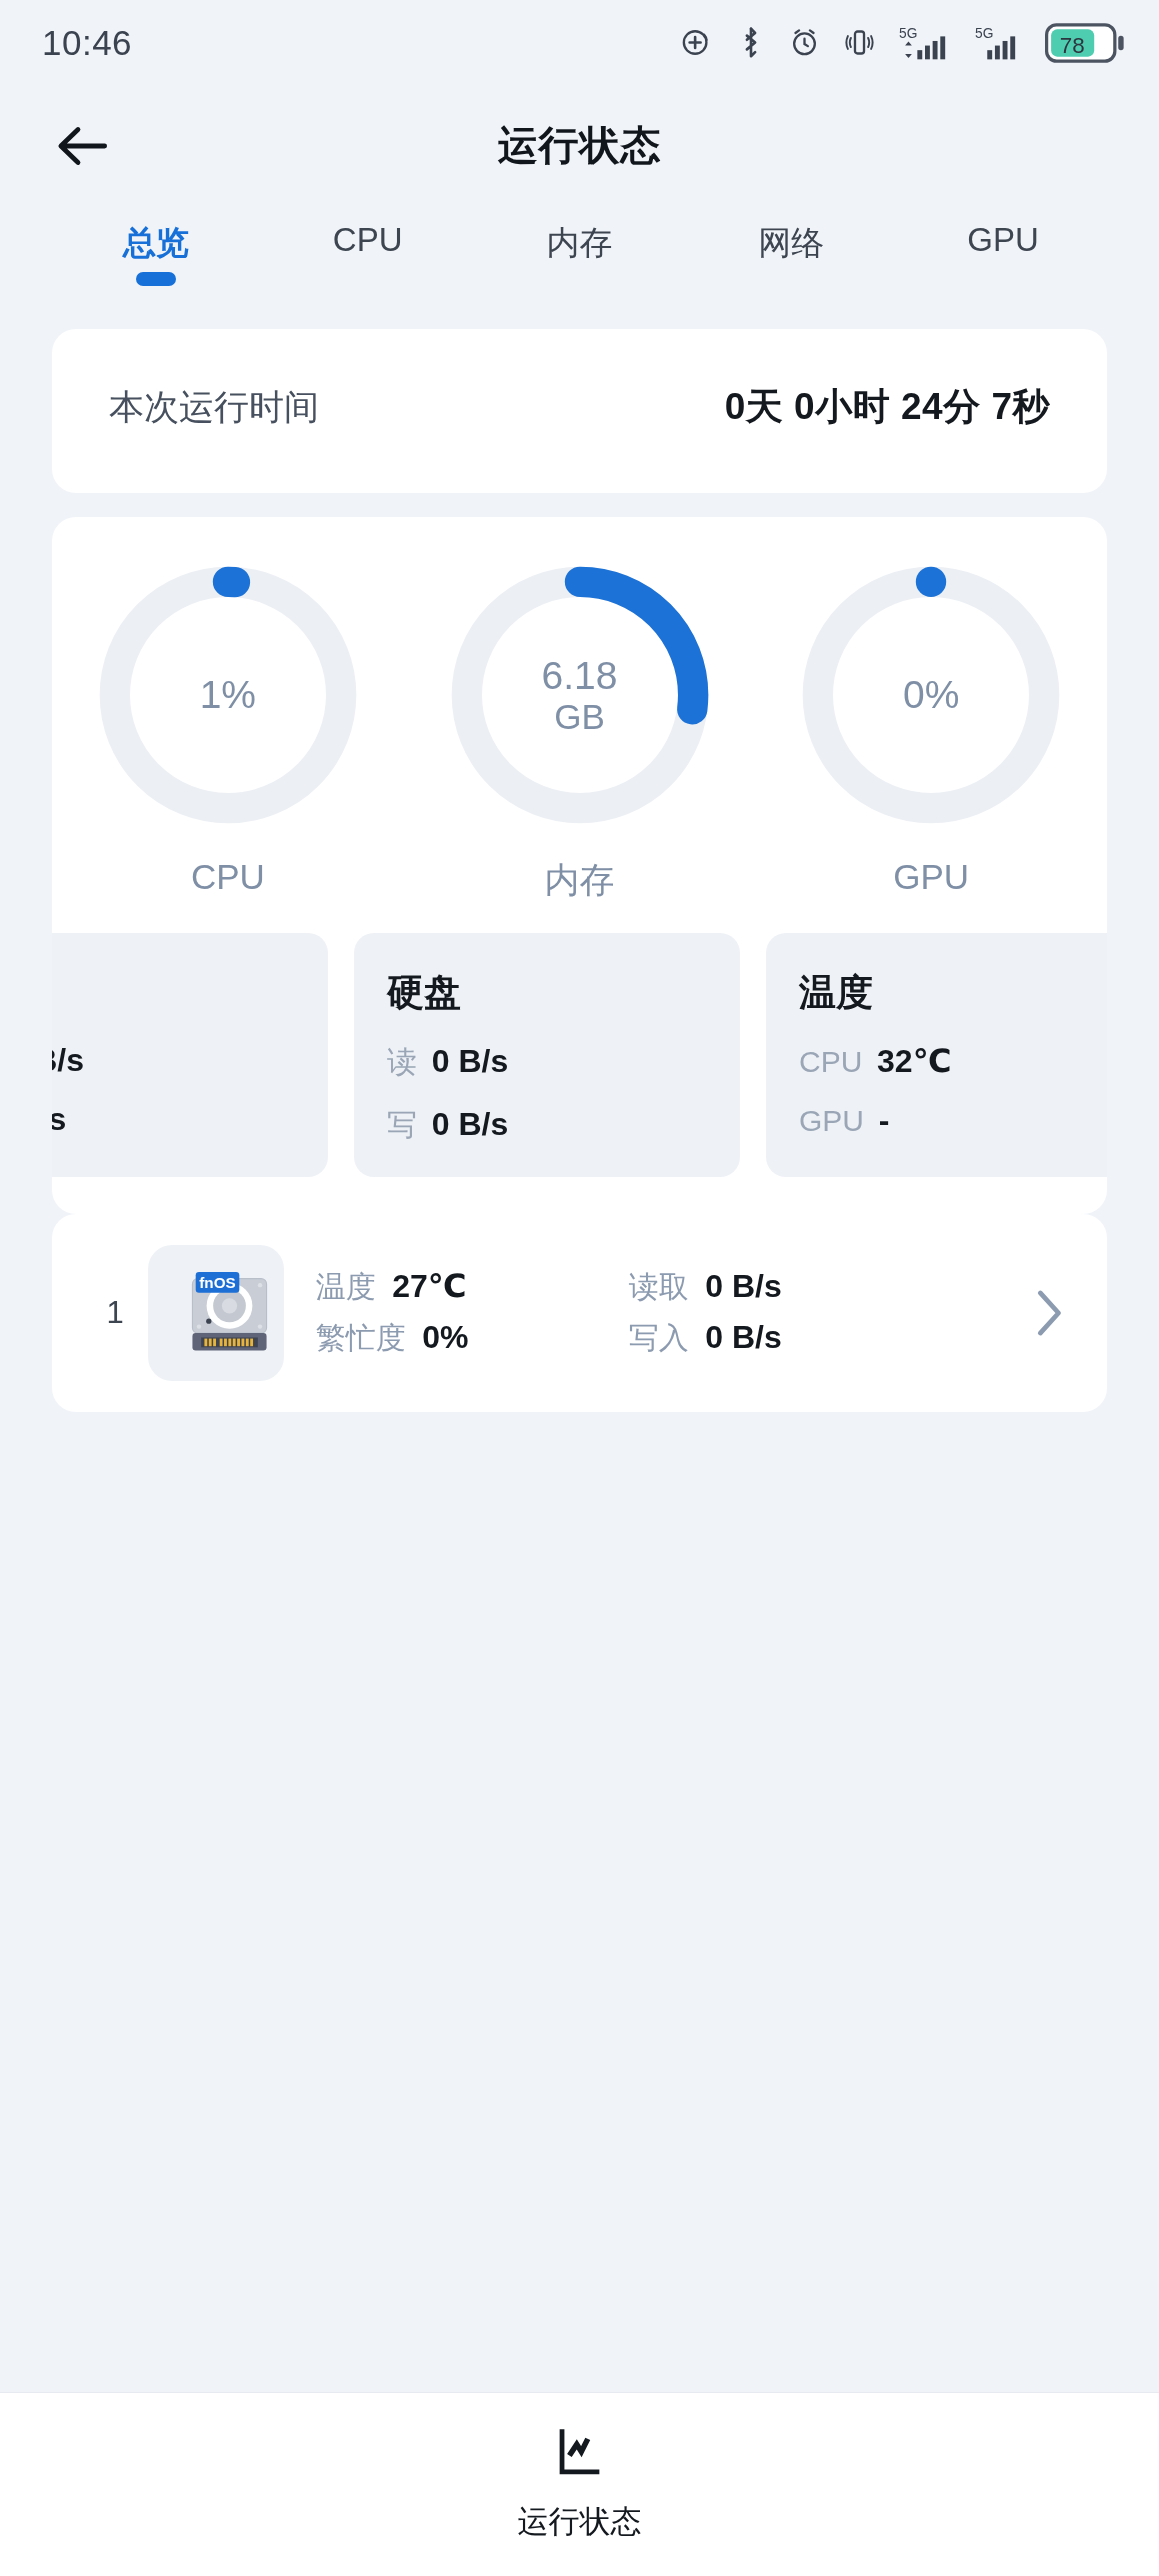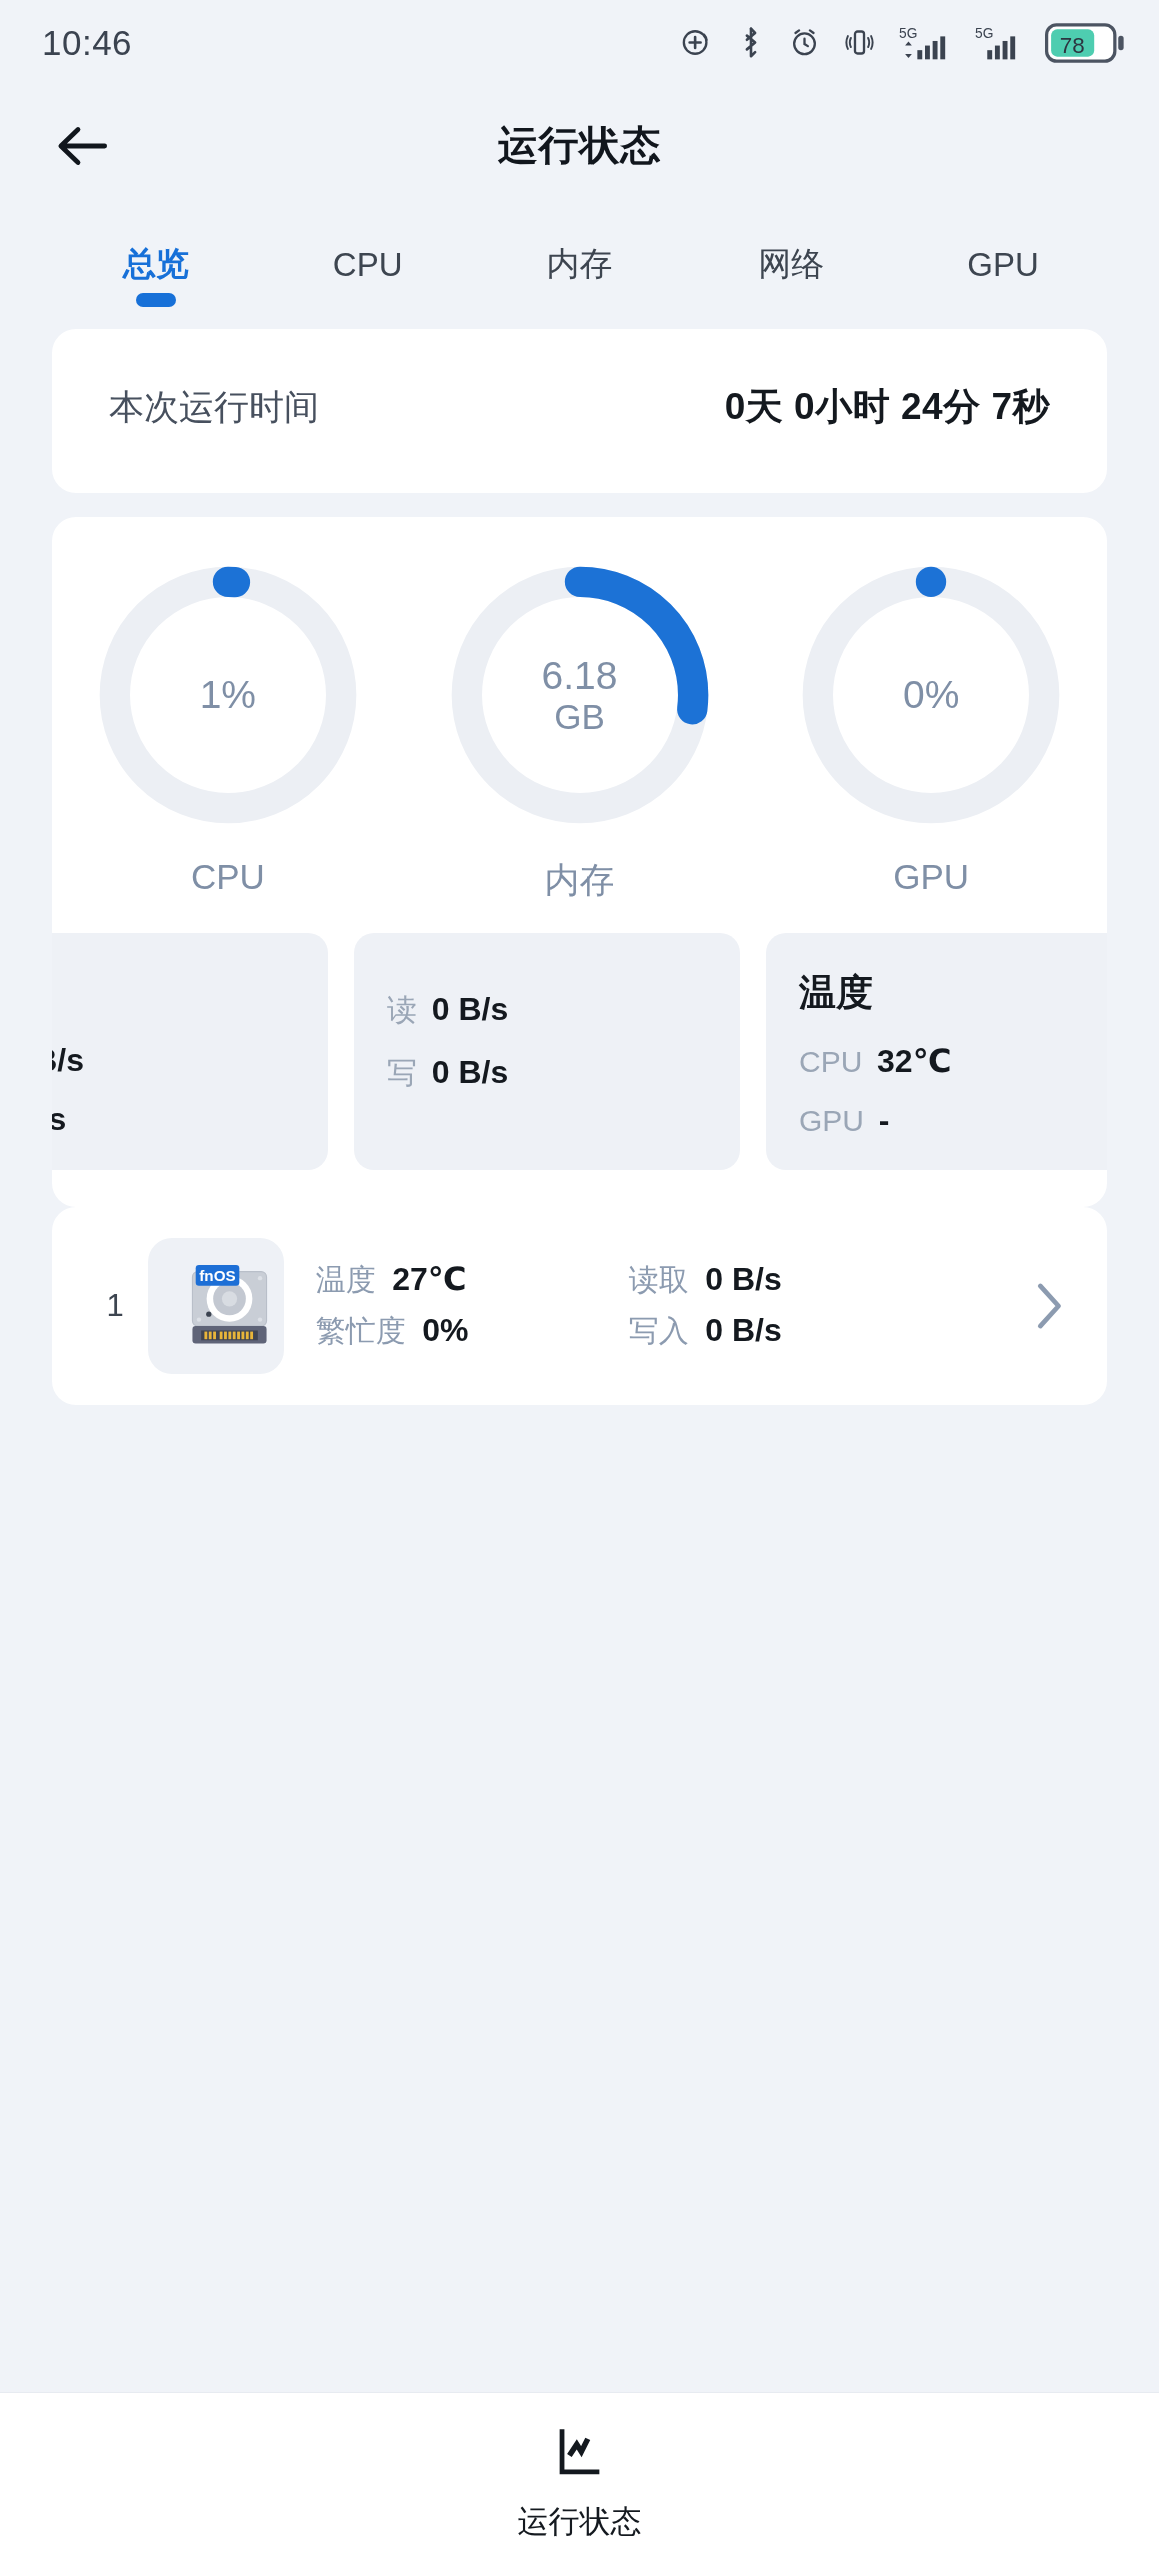--- a/index.html
+++ b/index.html
@@ -17,21 +17,21 @@
   .sb-icons { display:flex; align-items:center; gap:24px; }
   .sb-ic { display:block; }
   .batt { display:flex; align-items:flex-start; }
 
   
   .header { height:121px; flex:0 0 121px; position:relative; display:flex; align-items:center; }
   .back { position:absolute; left:48px; top:50%; transform:translateY(-50%); width:70px; height:70px; display:flex; align-items:center; justify-content:center; }
   .page-title { width:100%; text-align:center; font-size:40px; font-weight:bold; color:#11161d; letter-spacing:0.9px; }
 
   
-  .tabs { height:103px; flex:0 0 103px; display:flex; align-items:center; padding:14.7px 50px 0 50px; }
+  .tabs { height:103px; flex:0 0 103px; display:flex; align-items:flex-start; padding:14.7px 50px 0 50px; }
   .tab { flex:1; text-align:center; position:relative; }
   .tab .lbl { font-size:33px; color:#3d4550; display:inline-block; }
   .tab.active .lbl { color:#1770d8; font-weight:bold; }
   .tab-ind { position:absolute; left:50%; transform:translateX(-50%); bottom:-20px; width:40px; height:14px; border-radius:8.3px; background:#1770d8; }
 
   
   .card { background:#ffffff; border-radius:24px; margin:0 52px; }
 
   
   .uptime { margin-top:20px; height:164px; display:flex; align-items:center; justify-content:space-between; padding:0 57px 8px 57px; }
@@ -231,20 +231,21 @@
           <span class="mini-k"></span>
           <span class="mini-v">45 B/s</span>
         </div>
         <div class="mini-row">
           <span class="mini-k"></span>
           <span class="mini-v">0 B/s</span>
         </div>
       </div>
 
       <div class="mini">
+        <div class="mini-title">硬盘</div>
         <div class="mini-row">
           <span class="mini-k">读</span>
           <span class="mini-v">0 B/s</span>
         </div>
         <div class="mini-row">
           <span class="mini-k">写</span>
           <span class="mini-v">0 B/s</span>
         </div>
       </div>
 

